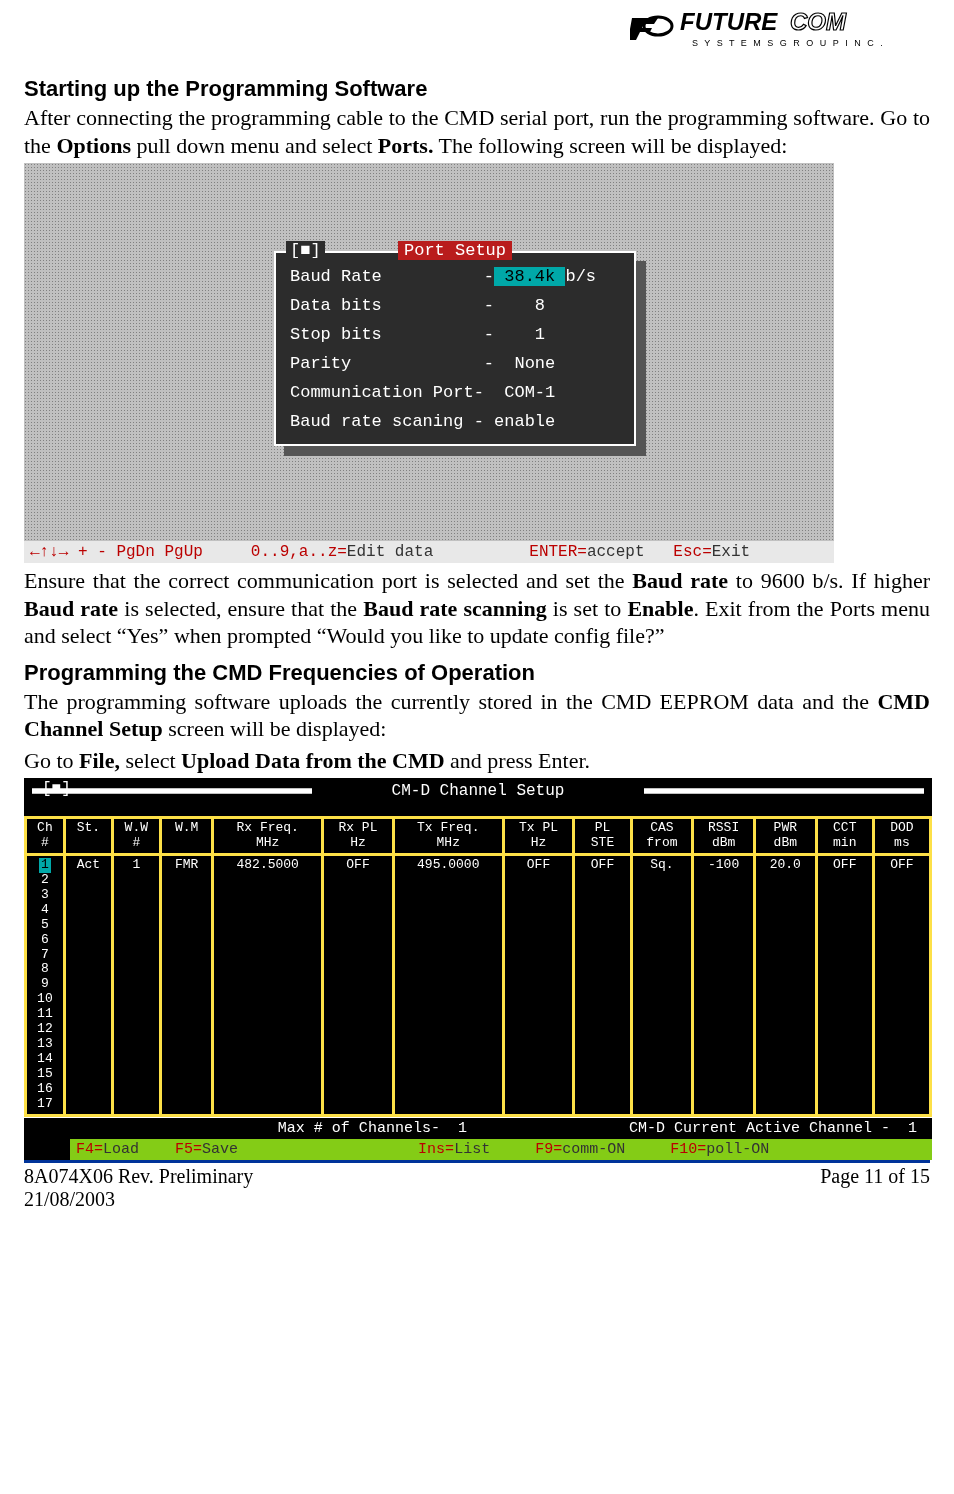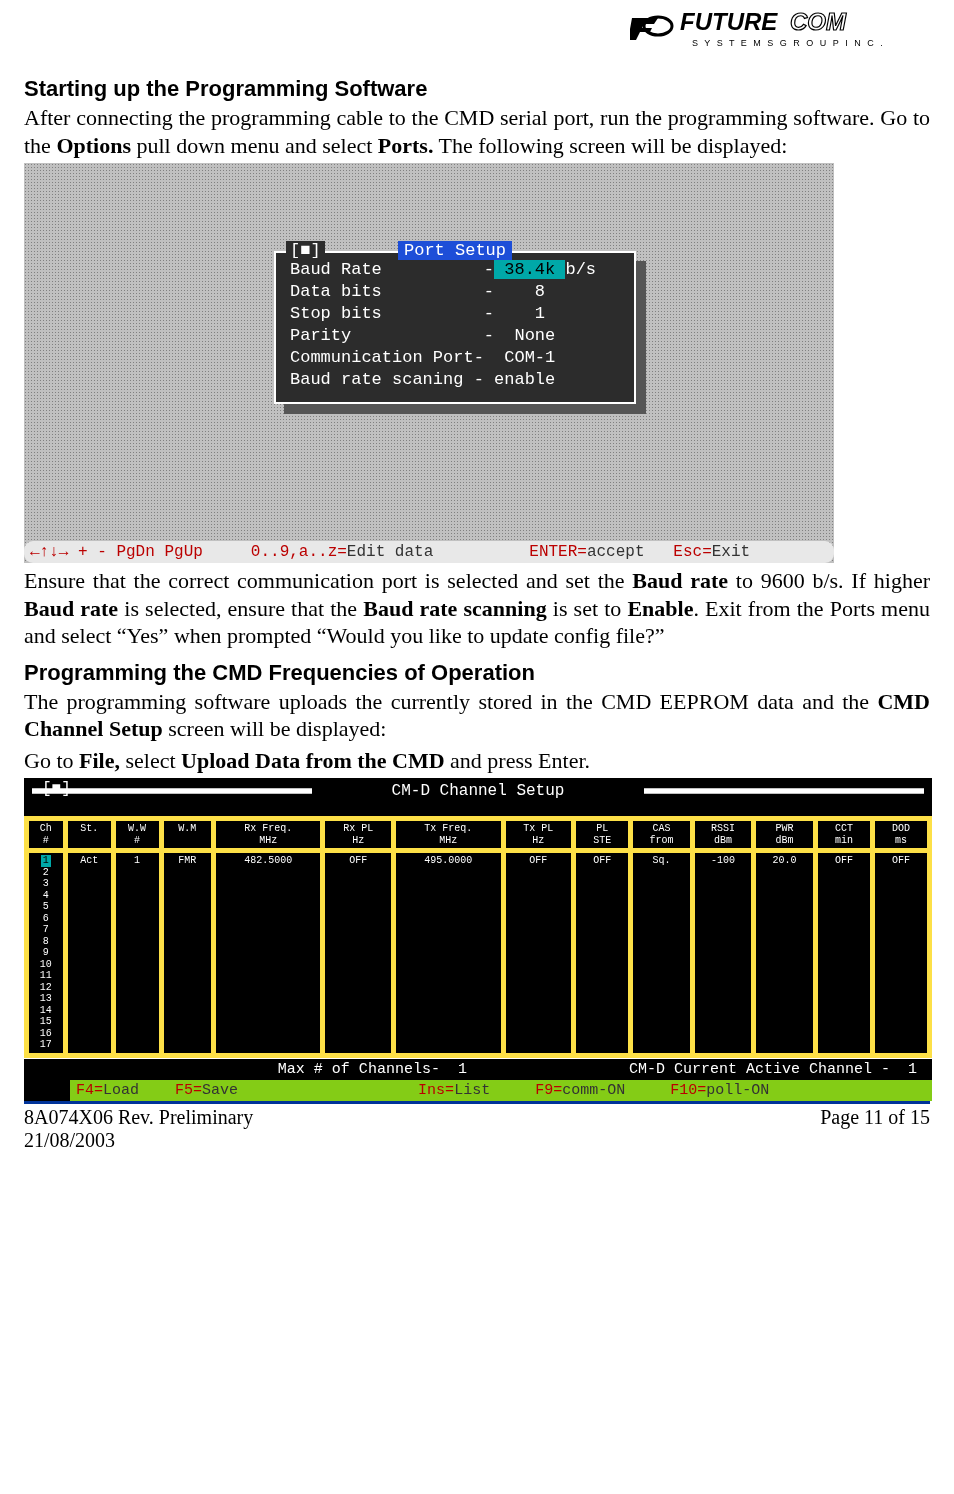--- a/index.html
+++ b/index.html
@@ -58,36 +58,35 @@
     box-shadow: 10px 10px 0 #555;
   }
   .port-title {
     position:absolute;
     top:-12px;
     left:0; right:0;
     text-align:center;
     color:#fff;
     font-family:"Courier New",monospace;
   }
-  .port-title span { background:#1d4ed8; padding:0 6px;}
+  .port-title span { background:#b91c1c; padding:0 6px;}
   .port-close {
     position:absolute; top:-12px; left:10px;
     background:#2c2c2c; padding:0 4px;
   }
-  .port-row { white-space: pre; line-height:1.3; }
+  .port-row { white-space: pre; line-height:1.3;margin-top:7px; }
   .hl { background:#00a8a8; color:#000; }
   .statusbar1 {
     position:absolute; left:0; right:0; bottom:0;
     background:#e8e8e8;
     font-family:"Courier New",monospace;
     font-size:16px;
     color:#333;
     padding:2px 6px;
     white-space:pre;
-    border-radius:9px;
   }
   .statusbar1 .k { color:#b00; }
 
   .screenshot2 {
     width:908px;
     background:#000;
     font-family:"Courier New",monospace;
     color:#fff;
     font-size:16px;
     position:relative;
@@ -108,26 +107,26 @@
   .ch-close {
     position:absolute; left:14px; top:2px;
     background:#000; padding:0 4px;
   }
   table.ch-table {
     border-collapse:collapse;
     width:100%;
     table-layout:fixed;
   }
   table.ch-table th, table.ch-table td {
-    border:5px solid #fde047;
+    border:3px solid #fde047;
     padding:2px 2px;
     text-align:center;
     font-weight:normal;
     vertical-align:top;
-    font-size:10px;
+    font-size:13px;
     line-height:1.15;
   }
   table.ch-table th { white-space:pre-line; }
   .ch-col { display:flex; flex-direction:column; align-items:center;}
   .ch-num-sel { background:#00a8a8; color:#000; display:inline-block; padding:0 2px;}
   .ch-bottom-row {
     border-top:1px solid #ffffff;
     padding:2px 6px;
     white-space:pre;
     font-size:15px;

